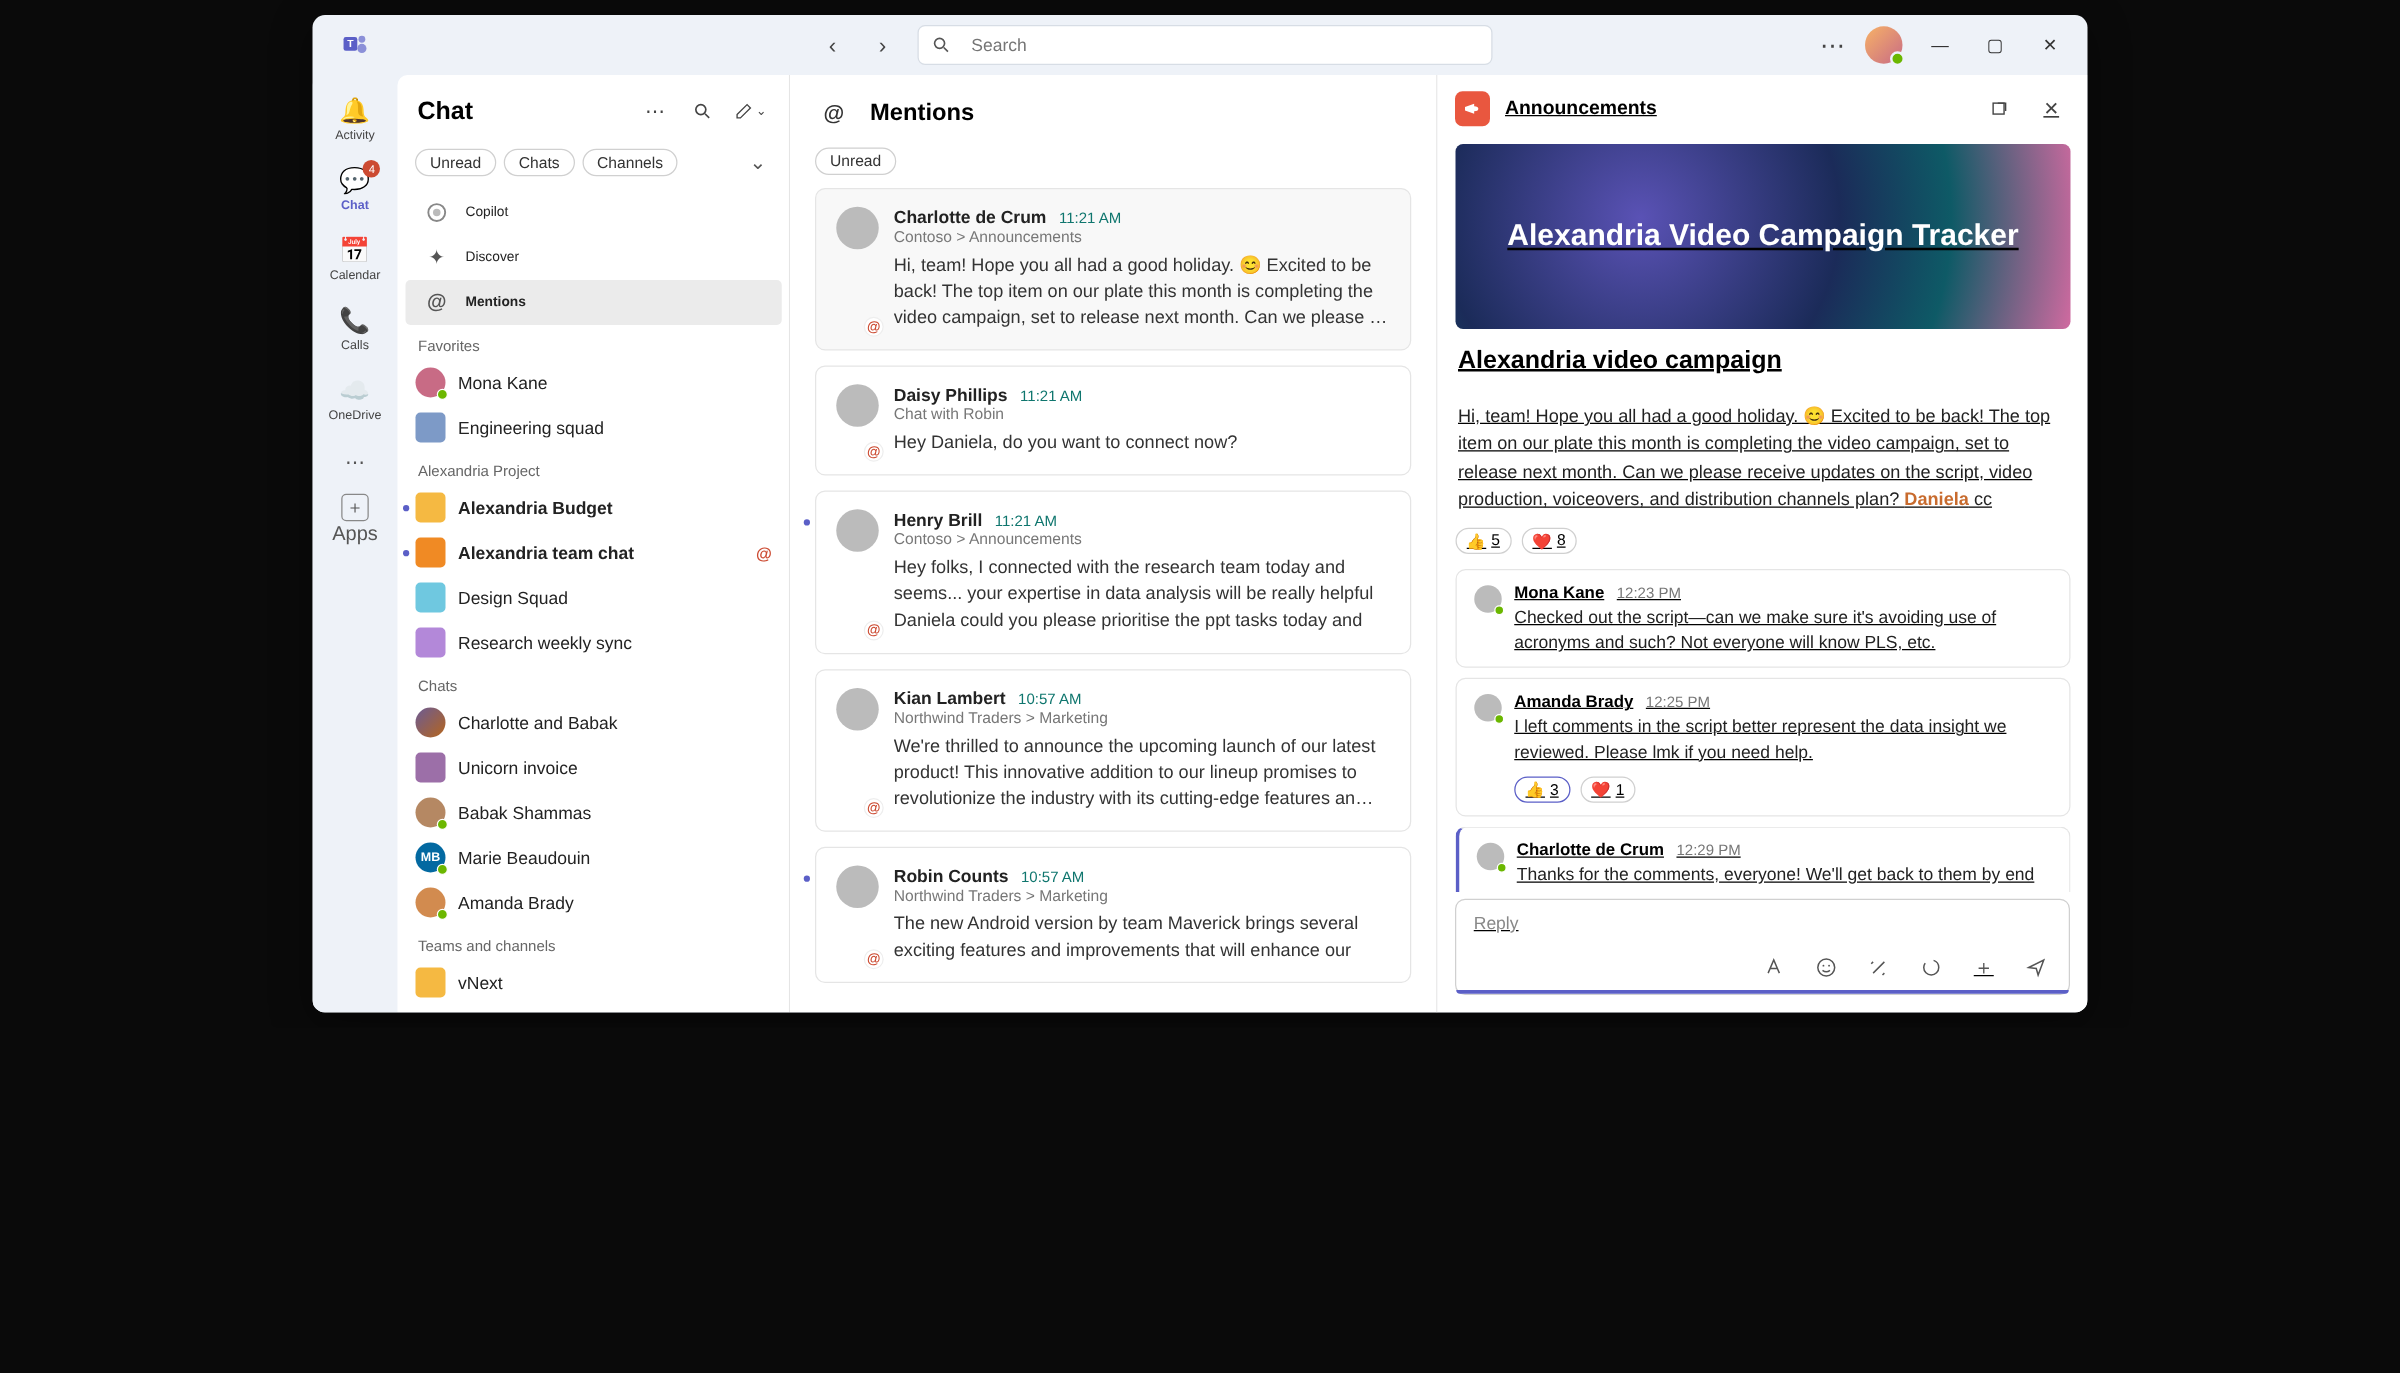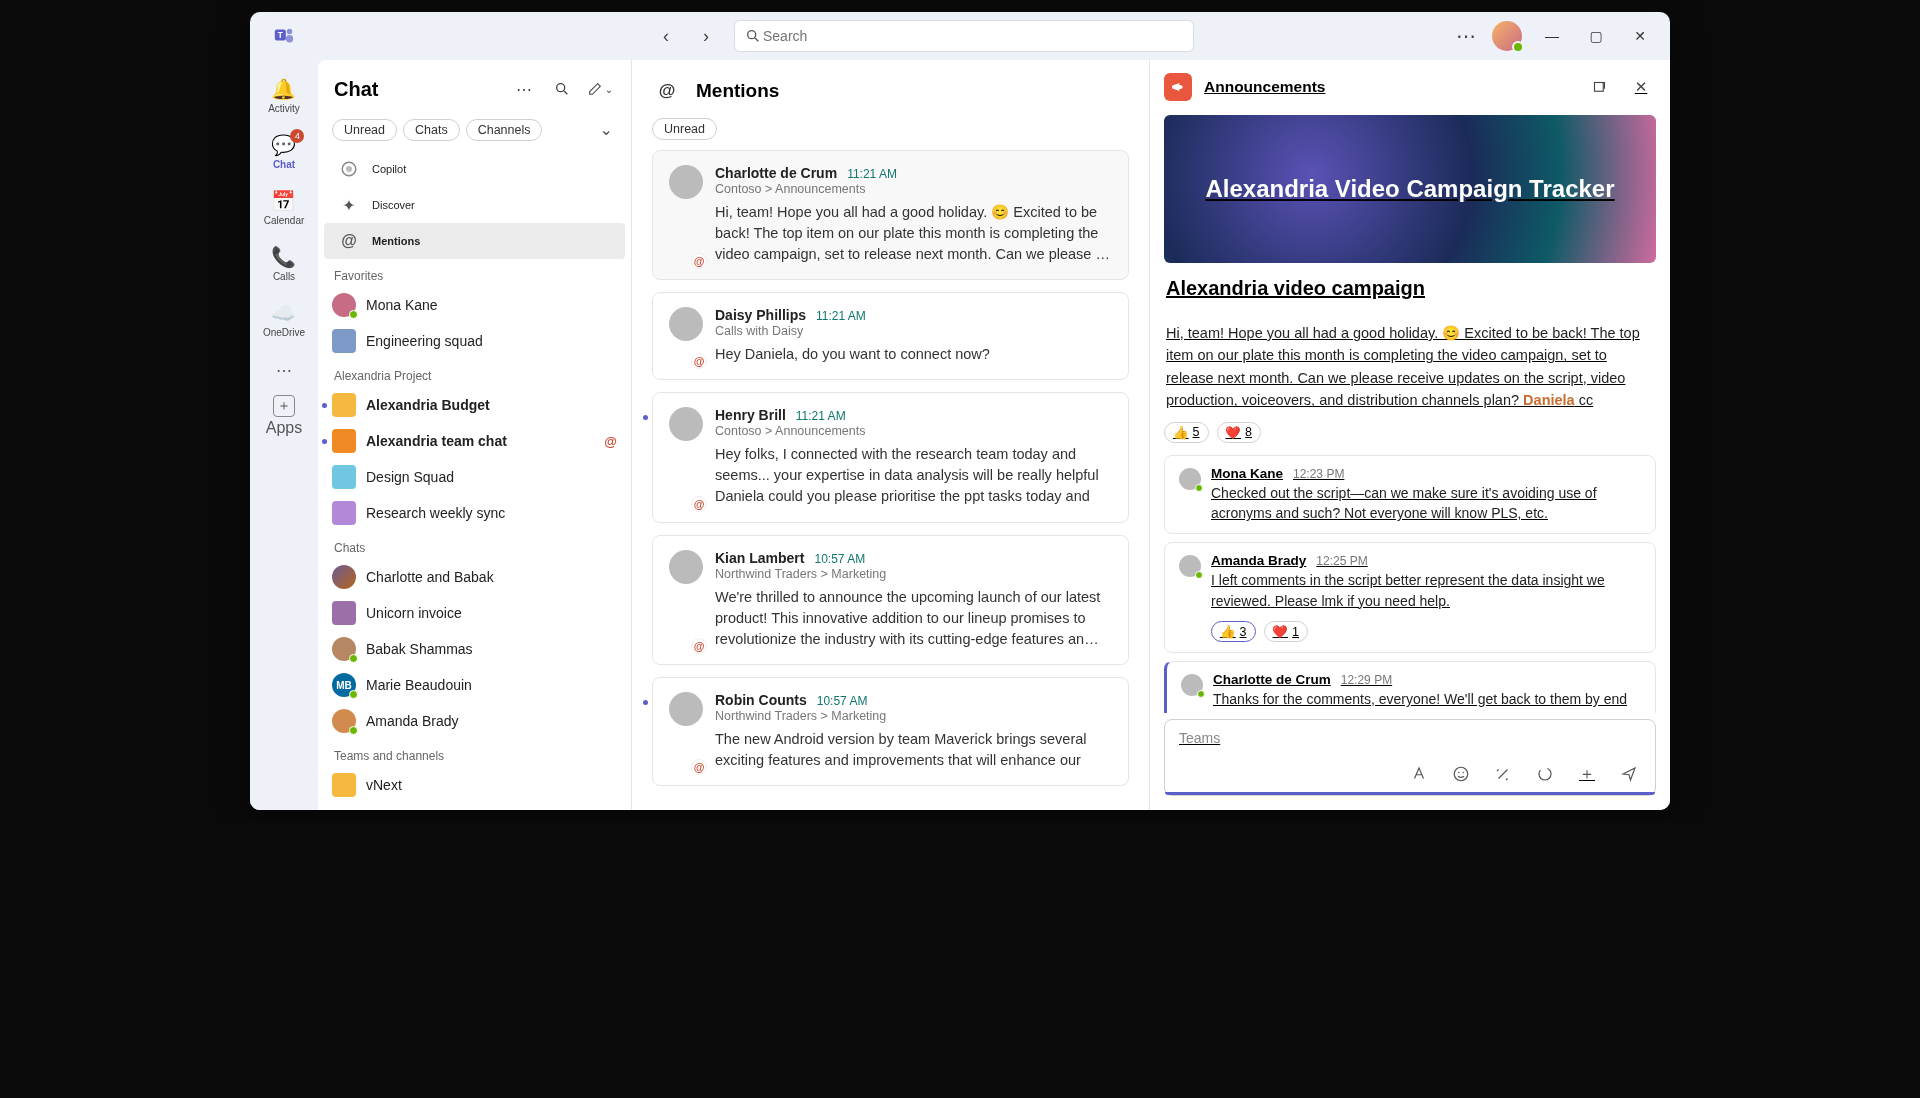--- a/index.html
+++ b/index.html
@@ -7,21 +7,21 @@
 .window { width: 1420px; height: 798px; background: #eef2f8; border-radius: 10px; overflow: hidden; display: flex; flex-direction: column; box-shadow: 0 8px 32px rgba(0,0,0,.4); }
 
 
 .titlebar { height: 48px; display: flex; align-items: center; padding: 0 8px; }
 .titlebar .logo { width: 28px; height: 28px; margin: 0 12px; display:flex; align-items:center; justify-content:center; }
 .titlebar .logo svg { width: 22px; height: 22px; }
 .titlebar .nav-arrows { display: flex; gap: 8px; margin-left: 340px; }
 .titlebar .nav-btn { width: 32px; height: 32px; border: none; background: transparent; border-radius: 4px; color: #444; cursor: pointer; display:flex;align-items:center;justify-content:center; font-size: 18px; }
 .titlebar .search { flex: 0 0 460px; margin: 0 12px; height: 32px; background: #fff; border: 1px solid #d7dde5; border-radius: 6px; display: flex; align-items: center; padding: 0 10px; }
 .titlebar .search svg { width: 16px; height: 16px; color: #555; }
-.titlebar .search input { border: none; outline: none; background: transparent; margin-left: 2px; font-size: 14px; flex: 1; color: #c2410c; }
+.titlebar .search input { border: none; outline: none; background: transparent; margin-left: 16px; font-size: 14px; flex: 1; color: #c2410c; }
 .titlebar .spacer { flex: 1; }
 .titlebar .dots-btn { width: 36px; height: 36px; border: none; background: transparent; border-radius: 4px; cursor: pointer; font-size: 20px; color: #444; }
 .titlebar .avatar-wrap { position: relative; margin: 0 8px; }
 .titlebar .avatar { width: 30px; height: 30px; border-radius: 50%; background: linear-gradient(135deg,#f7b267,#c86b85); }
 .presence { position: absolute; right: -2px; bottom: -2px; width: 12px; height: 12px; background: #6bb700; border-radius: 50%; border: 2px solid #eef2f8; }
 .win-btn { width: 44px; height: 32px; border: none; background: transparent; cursor: pointer; font-size: 14px; color: #333; display:flex;align-items:center;justify-content:center; }
 
 
 .client { display: flex; flex: 1; min-height: 0; border-top-left-radius: 8px; overflow: hidden; }
 
@@ -321,21 +321,21 @@
           <div class="msg-card">
             <div class="ava-wrap">
               <div class="ava c6"></div>
               <div class="at-badge">@</div>
             </div>
   <div class="body">
               <div class="line1">
                 <span class="name">Daisy Phillips</span>
                 <span class="time">11:21 AM</span>
               </div>
-  <div class="loc">Calls with Daisy</div>
+  <div class="loc">Chat with Robin</div>
   <div class="text">Hey Daniela, do you want to connect now?</div>
             </div>
           </div>
           <div class="msg-card unread">
             <div class="ava-wrap">
               <div class="ava c9"></div>
               <div class="at-badge">@</div>
             </div>
   <div class="body">
               <div class="line1">
@@ -455,21 +455,21 @@
                 <div class="rhead">
                   <span class="rname">Charlotte de Crum</span>
                   <span class="rtime">12:29 PM</span>
                 </div>
   <div class="rtext">Thanks for the comments, everyone! We'll get back to them by end of week with the draft.</div>
               </div>
             </div>
           </div>
       </div>
       <div class="compose">
-        <div class="ph">Teams</div>
+        <div class="ph">Reply</div>
         <div class="toolbar">
           <div class="tb-btn">
               <svg width="18" height="18" viewBox="0 0 24 24">
                 <path d="M6 18 L12 4 L18 18 M8 13 H16" stroke="currentColor" stroke-width="1.6" fill="none"></path>
               </svg>
             </div>
           <div class="tb-btn">
               <svg width="18" height="18" viewBox="0 0 24 24">
                 <circle cx="12" cy="12" r="9" stroke="currentColor" stroke-width="1.6" fill="none"></circle>
                 <circle cx="9" cy="10" r="1" fill="currentColor"></circle>

